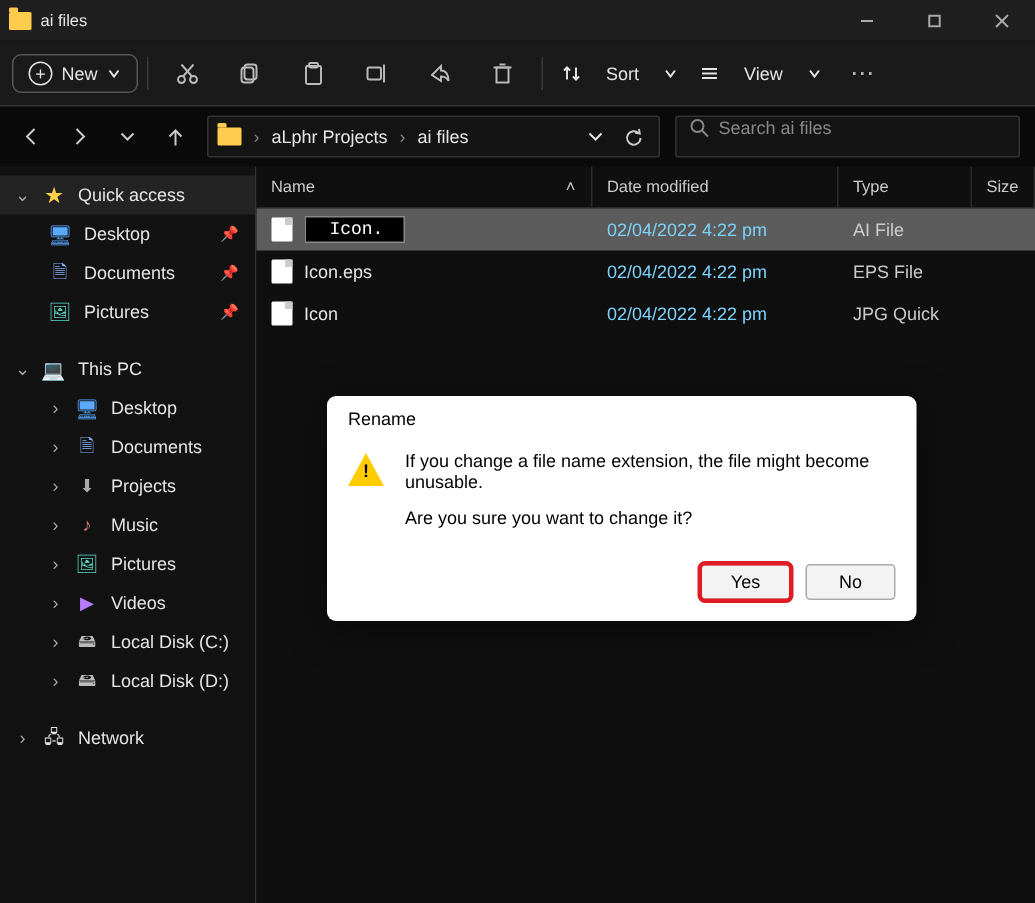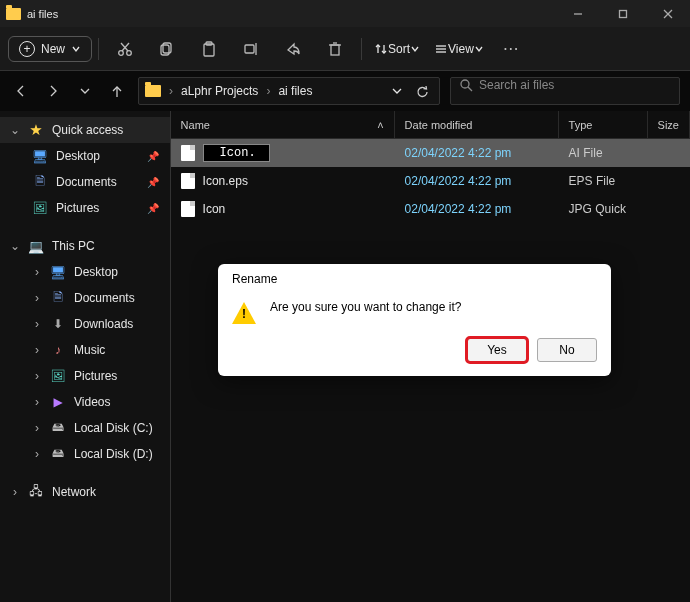--- a/index.html
+++ b/index.html
@@ -23,21 +23,21 @@
   .titlebar{height:27px;display:flex;align-items:center;background:var(--titlebar);font-size:11px;padding-left:6px}
   .titlebar .folder-ico{width:15px;height:12px;background:var(--icon-folder);border-radius:1px;margin-right:6px;position:relative}
   .titlebar .folder-ico::before{content:"";position:absolute;top:-3px;left:0;width:6px;height:3px;background:var(--icon-folder);border-radius:1px 1px 0 0}
   .titlebar .spacer{flex:1}
   .titlebar .winbtn{width:45px;height:27px;display:flex;align-items:center;justify-content:center;color:#aaa;font-size:12px}
   
   .toolbar{height:44px;display:flex;align-items:center;background:var(--toolbar);border-bottom:1px solid var(--border);padding:0 8px;gap:2px}
   .newbtn{display:flex;align-items:center;gap:6px;border:1px solid #555;border-radius:6px;padding:4px 10px;font-size:12px;color:var(--text)}
   .newbtn .plus{width:16px;height:16px;border:1px solid var(--text);border-radius:50%;display:flex;align-items:center;justify-content:center;font-size:12px;line-height:1}
   .tbtn{width:40px;height:30px;display:flex;align-items:center;justify-content:center;color:#bbb}
-  .sortview{display:flex;align-items:center;gap:0;font-size:12px;color:var(--text);padding:0 6px}
+  .sortview{display:flex;align-items:center;gap:16px;font-size:12px;color:var(--text);padding:0 6px}
   .divider{width:1px;height:22px;background:#3a3a3a;margin:0 4px}
   svg{fill:none;stroke:currentColor;stroke-width:1.3}
   
   .addressrow{height:40px;display:flex;align-items:center;padding:0 10px;gap:10px}
   .navbtn{width:22px;height:22px;display:flex;align-items:center;justify-content:center;color:#ccc}
   .crumbbox{flex:1;height:28px;background:#141414;border:1px solid #333;border-radius:2px;display:flex;align-items:center;padding:0 6px;font-size:12px;gap:8px}
   .crumbbox .mini-folder{width:16px;height:12px;background:var(--icon-folder);border-radius:1px;position:relative}
   .crumbbox .mini-folder::before{content:"";position:absolute;top:-3px;left:0;width:6px;height:3px;background:var(--icon-folder);border-radius:1px 1px 0 0}
   .crumb{color:var(--text)}
   .crumb.sep{color:#888}
@@ -274,21 +274,21 @@
         <span>Desktop</span>
       </div>
       <div class="sb-item child">
         <span class="chev">›</span>
         <span class="sb-ico ico-doc">🗎</span>
         <span>Documents</span>
       </div>
       <div class="sb-item child">
         <span class="chev">›</span>
         <span class="sb-ico ico-dl">⬇</span>
-        <span>Downloads</span>
+        <span>Projects</span>
       </div>
       <div class="sb-item child">
         <span class="chev">›</span>
         <span class="sb-ico ico-music">♪</span>
         <span>Music</span>
       </div>
       <div class="sb-item child">
         <span class="chev">›</span>
         <span class="sb-ico ico-pic">🖼</span>
         <span>Pictures</span>
@@ -359,20 +359,21 @@
         <div class="cell type">JPG Quick</div>
       </div>
     </div>
   </div>
 
   <div class="dialog">
     <div class="hdr">Rename</div>
     <div class="body-d">
       <div class="warnico"></div>
       <div class="msg">
+        <p>If you change a file name extension, the file might become unusable.</p>
         <p>Are you sure you want to change it?</p>
       </div>
     </div>
     <div class="btns">
       <div class="dbtn yes">Yes</div>
       <div class="dbtn">No</div>
     </div>
   </div>
 
 </div>

